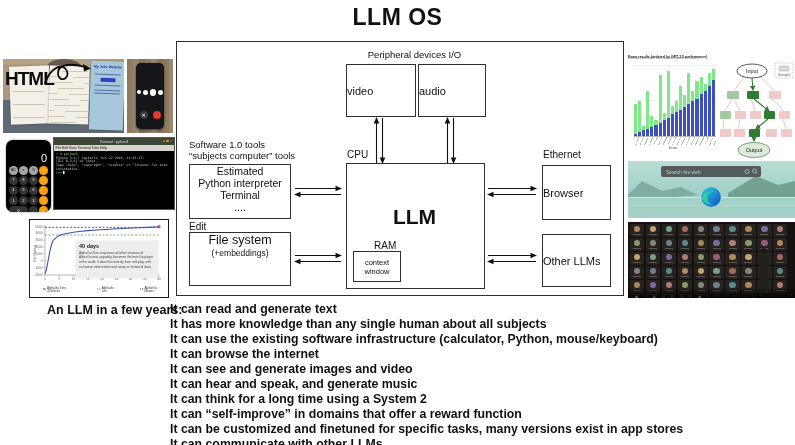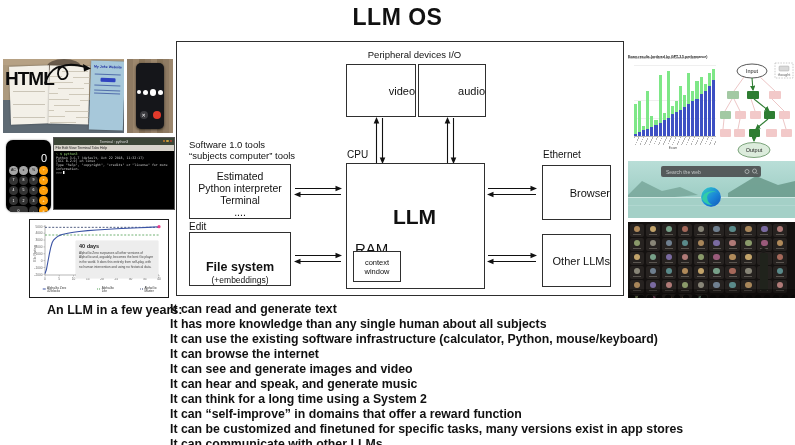--- a/index.html
+++ b/index.html
@@ -8,38 +8,38 @@
   .abs{position:absolute}
 
   
   .title{position:absolute;left:0;top:4px;width:100%;text-align:center;margin:0;
          font-size:23px;font-weight:bold;letter-spacing:.5px}
 
   
   .outer{position:absolute;left:176px;top:41px;width:446px;height:253px;border:1.6px solid #2e2e2e}
   .dlabel{position:absolute;font-size:9.5px;color:#111;white-space:nowrap}
   .dbox{position:absolute;border:1.5px solid #2f2f2f;background:#fff;display:flex;
-        align-items:center;justify-content:flex-end;text-align:center}
+        align-items:center;justify-content:flex-start;text-align:center}
   .dbox span{display:block}
   .periph{left:346px;top:49px;width:137px;text-align:center}
   .b-video{left:346px;top:64px;width:68px;height:51px;font-size:11px}
   .b-audio{left:418px;top:64px;width:66px;height:51px;font-size:11px}
   .cpu-l{left:347px;top:149px;font-size:10px}
   .b-llm{left:346px;top:163px;width:137px;height:124px}
   .llm-word{position:absolute;left:346px;top:205px;width:137px;text-align:center;
             font-size:21px;font-weight:bold}
-  .ram-l{left:355px;top:240px;font-size:15px}
+  .ram-l{left:374px;top:240px;font-size:10px}
   .b-ctx{left:353px;top:251px;width:46px;height:29px;font-size:7.5px;line-height:1.2}
   .sw-l1{left:189px;top:139px}
   .sw-l2{left:189px;top:150px}
   .b-tools{left:189px;top:164px;width:100px;height:53px;font-size:10.5px;line-height:12px;
            flex-direction:column}
   .disk-l{left:189px;top:221px;font-size:10px}
   .b-file{left:189px;top:232px;width:100px;height:52px;flex-direction:column}
-  .fs-main{font-size:12.5px;font-weight:bold}
+  .fs-main{font-size:12.5px;font-weight:normal}
   .fs-sub{font-size:8.5px;margin-top:1px}
   .eth-l{left:543px;top:149px;font-size:10px}
   .b-browser{left:542px;top:165px;width:67px;height:53px;font-size:11px}
   .b-other{left:542px;top:234px;width:67px;height:51px;font-size:11px}
   .conn{position:absolute}
 
   
   .img{position:absolute;overflow:hidden}
   .notebook{left:3px;top:59px;width:121px;height:74px;
     background:linear-gradient(180deg,#b6a184 0 8%,#ad9a7e 8% 55%,#5e6a74 55% 100%)}

